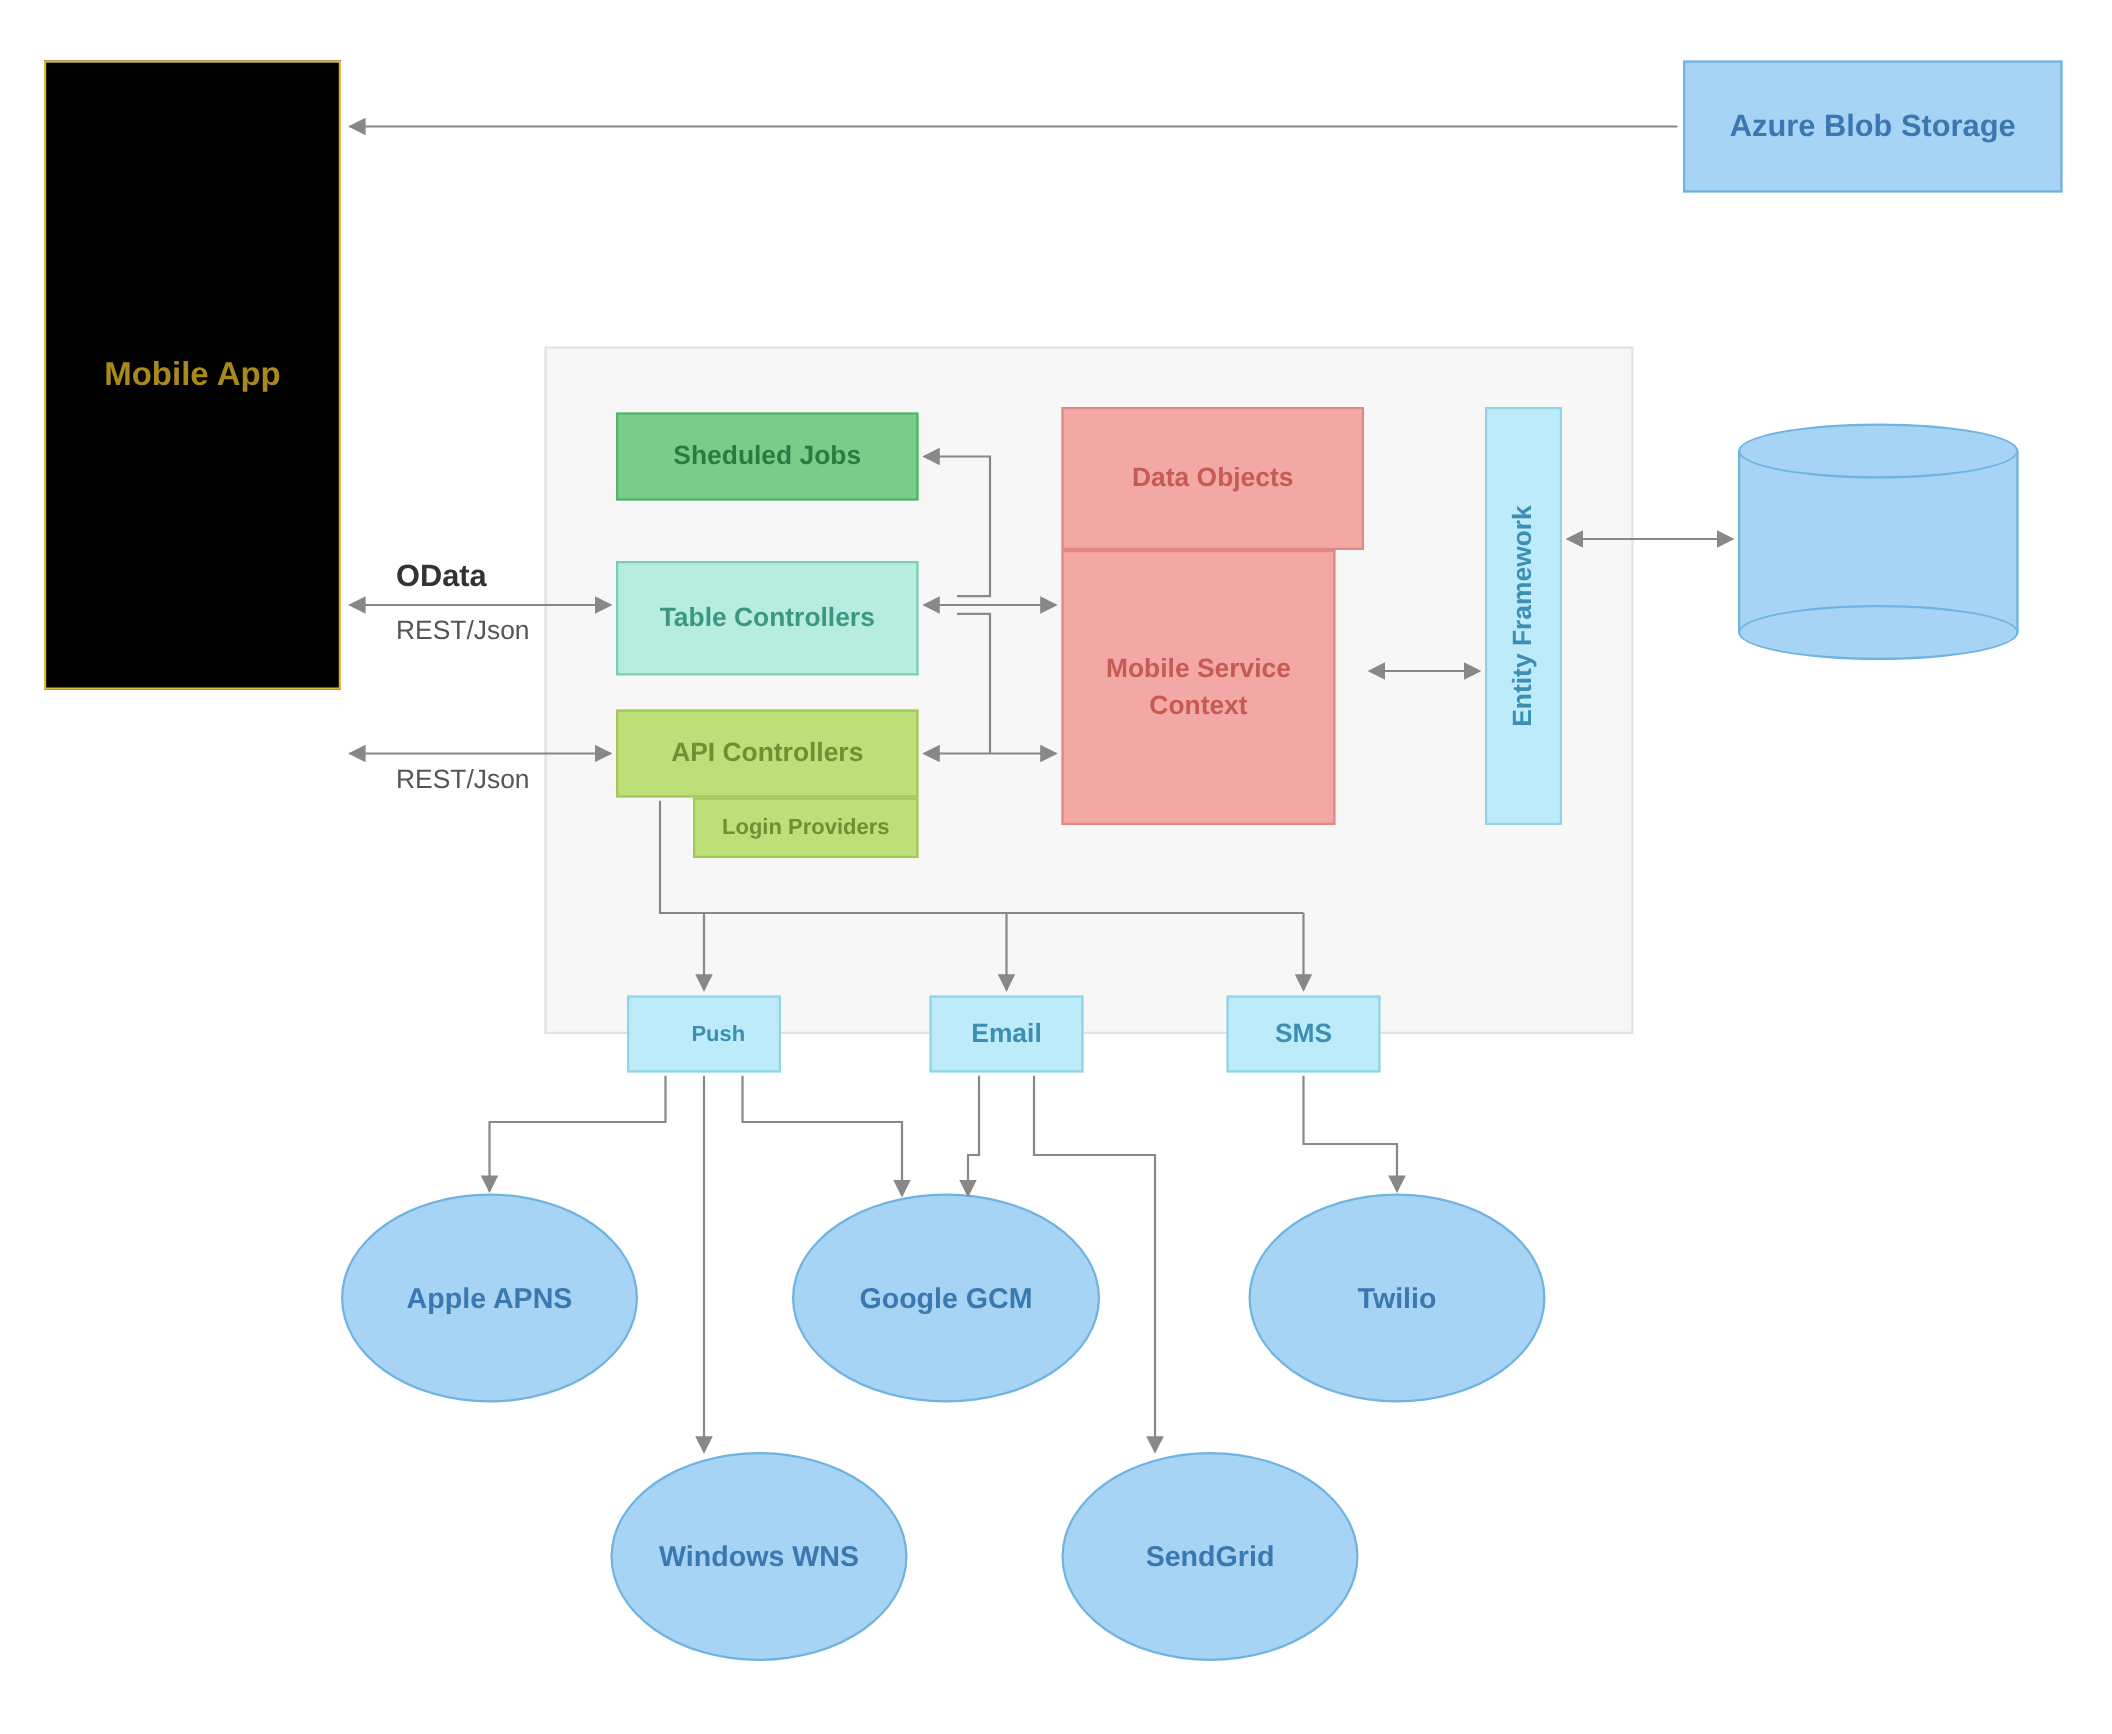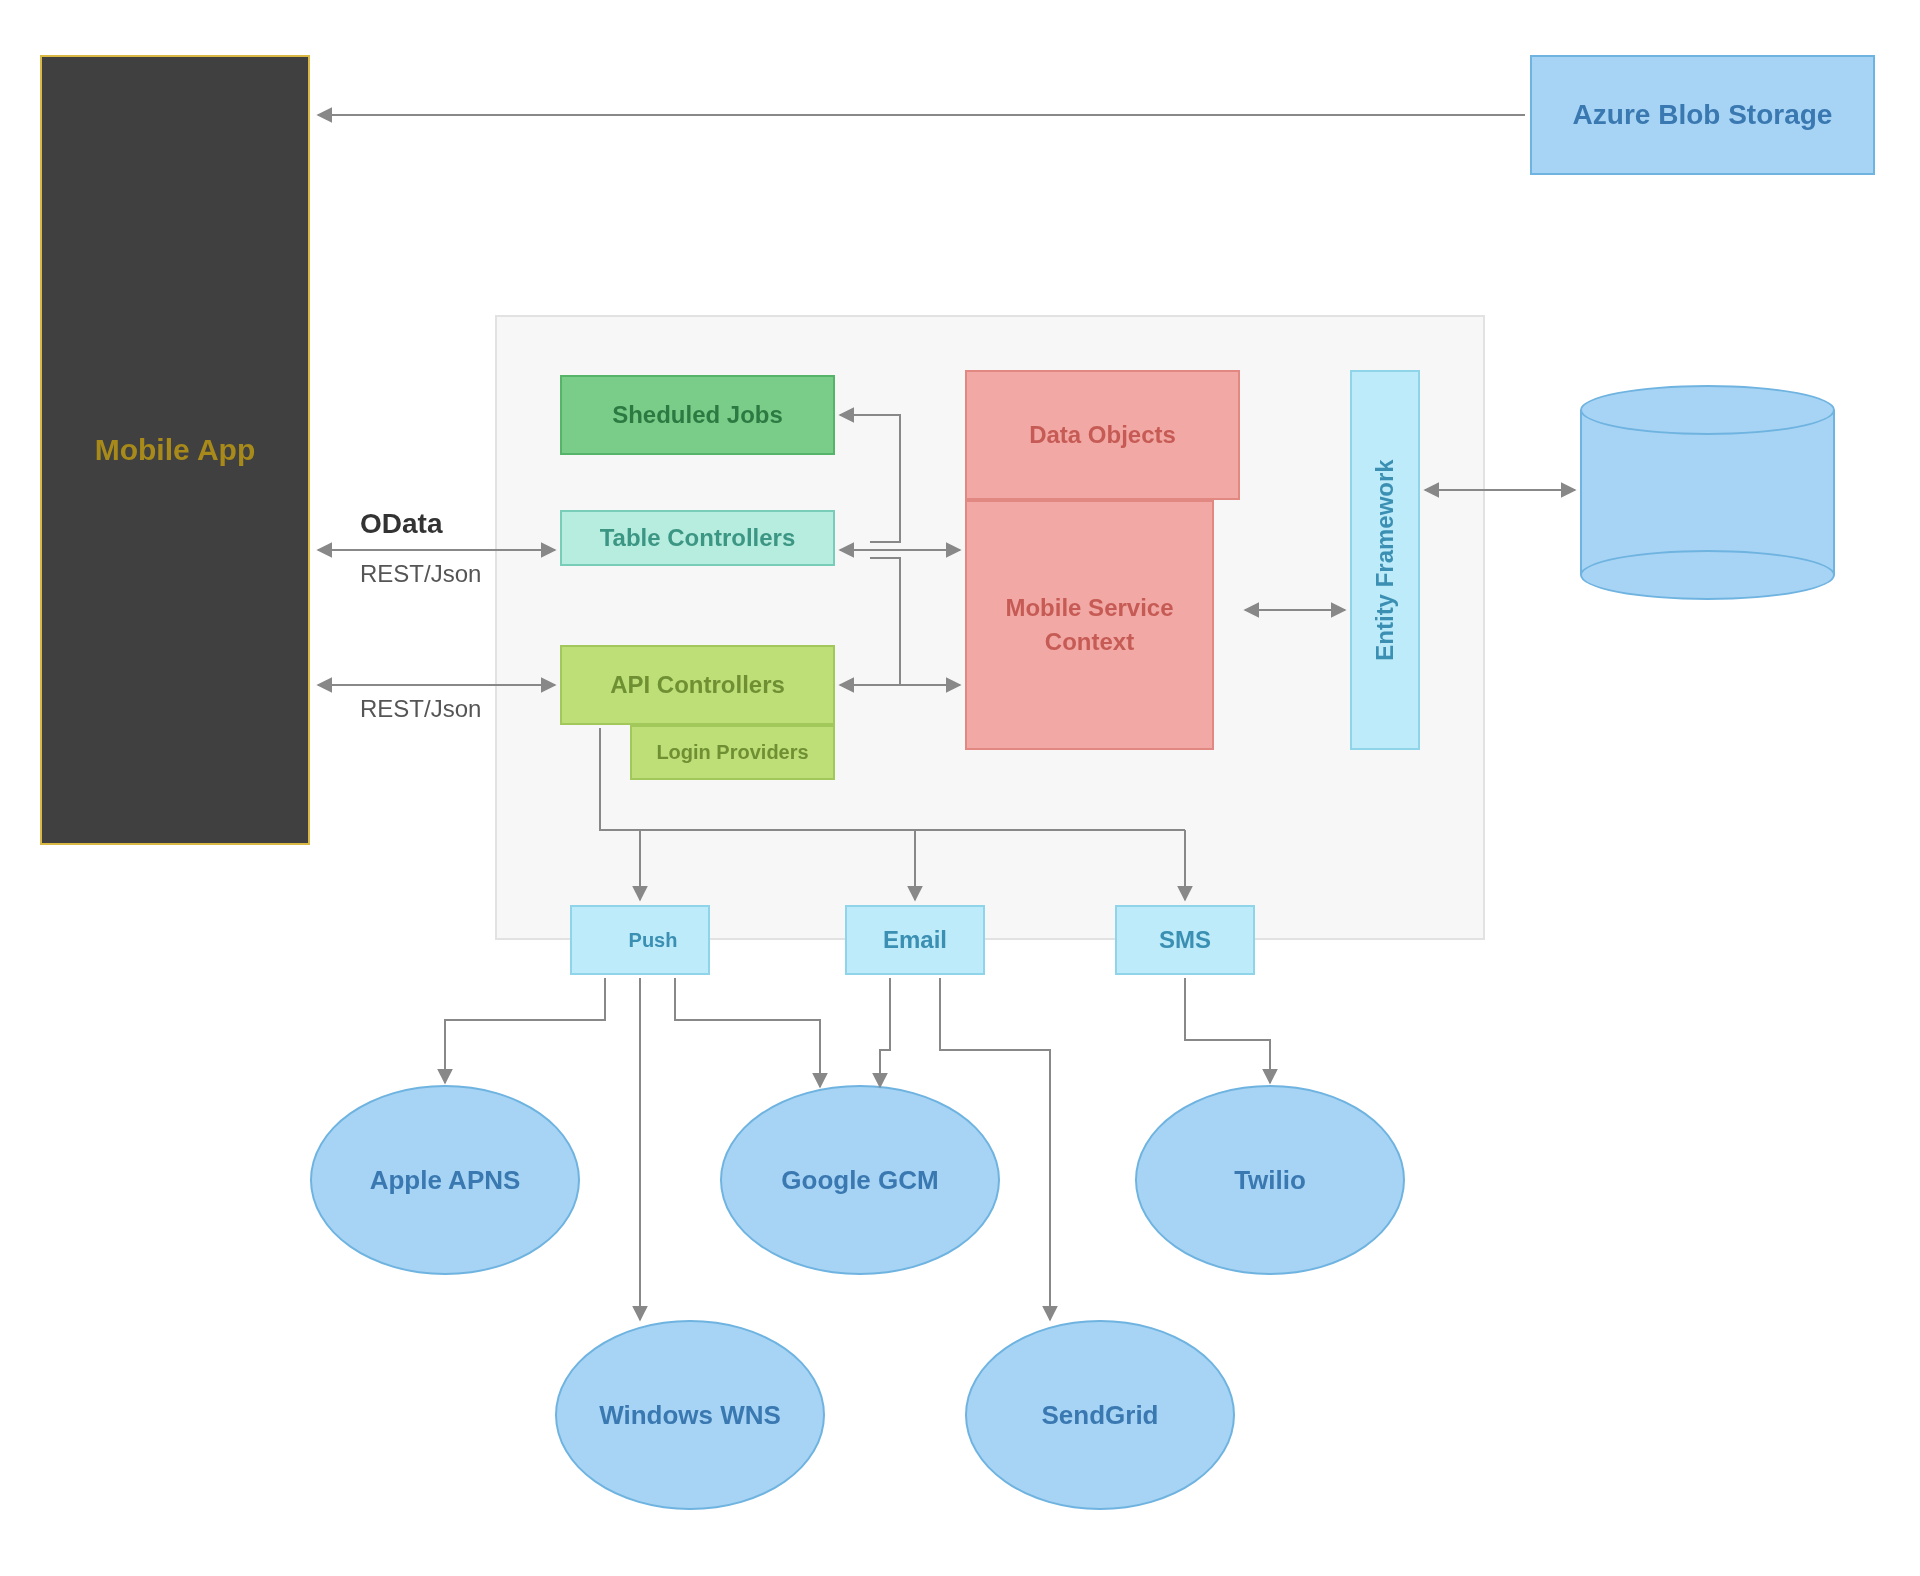--- a/index.html
+++ b/index.html
@@ -42,39 +42,39 @@
     width: 1920px; height: 1576px;
     pointer-events: none;
   }
 </style>
 </head>
 <body>
 
 <div class="box" style="left:495px; top:315px; width:990px; height:625px;
             background:#f7f7f7; border-color:#e2e2e2;"></div>
 
-<div class="box" style="left:40px; top:55px; width:270px; height:790px;
-            background:#404040; border-color:#d9b843; color:#a88a1a; font-size:30px;">Mobile App</div>
+<div class="box" style="left:40px; top:55px; width:270px; height:572px;
+            background:#000000; border-color:#d9b843; color:#a88a1a; font-size:30px;">Mobile App</div>
 
 <div class="box" style="left:1530px; top:55px; width:345px; height:120px;
             background:#a7d4f4; border-color:#6fb3e0; color:#3978b0; font-size:28px;">Azure Blob Storage</div>
 
 <div style="position:absolute; left:1580px; top:385px; width:255px; height:215px;">
   <div style="position:absolute; left:0; top:25px; width:255px; height:165px;
               background:#a7d4f4; border-left:2px solid #6fb3e0; border-right:2px solid #6fb3e0;"></div>
   <div style="position:absolute; left:0; bottom:0; width:255px; height:50px;
               background:#a7d4f4; border:2px solid #6fb3e0; border-radius:50%;"></div>
   <div style="position:absolute; left:0; top:0; width:255px; height:50px;
               background:#a7d4f4; border:2px solid #6fb3e0; border-radius:50%;"></div>
 </div>
 
 <div class="box" style="left:560px; top:375px; width:275px; height:80px;
             background:#79cd89; border-color:#55b36a; color:#2c7a42; font-size:24px;">Sheduled Jobs</div>
 
-<div class="box" style="left:560px; top:510px; width:275px; height:56px;
+<div class="box" style="left:560px; top:510px; width:275px; height:104px;
             background:#b7edde; border-color:#77cdb7; color:#3c9684; font-size:24px;">Table Controllers</div>
 
 <div class="box" style="left:560px; top:645px; width:275px; height:80px;
             background:#bede78; border-color:#a2c75a; color:#6f8f33; font-size:24px;">API Controllers</div>
 
 <div class="box" style="left:630px; top:725px; width:205px; height:55px;
             background:#bede78; border-color:#a2c75a; color:#6f8f33; font-size:20px;">Login Providers</div>
 
 <div class="box" style="left:965px; top:370px; width:275px; height:130px;
             background:#f2a8a4; border-color:#e28883; color:#c65b55; font-size:24px;">Data Objects</div>

